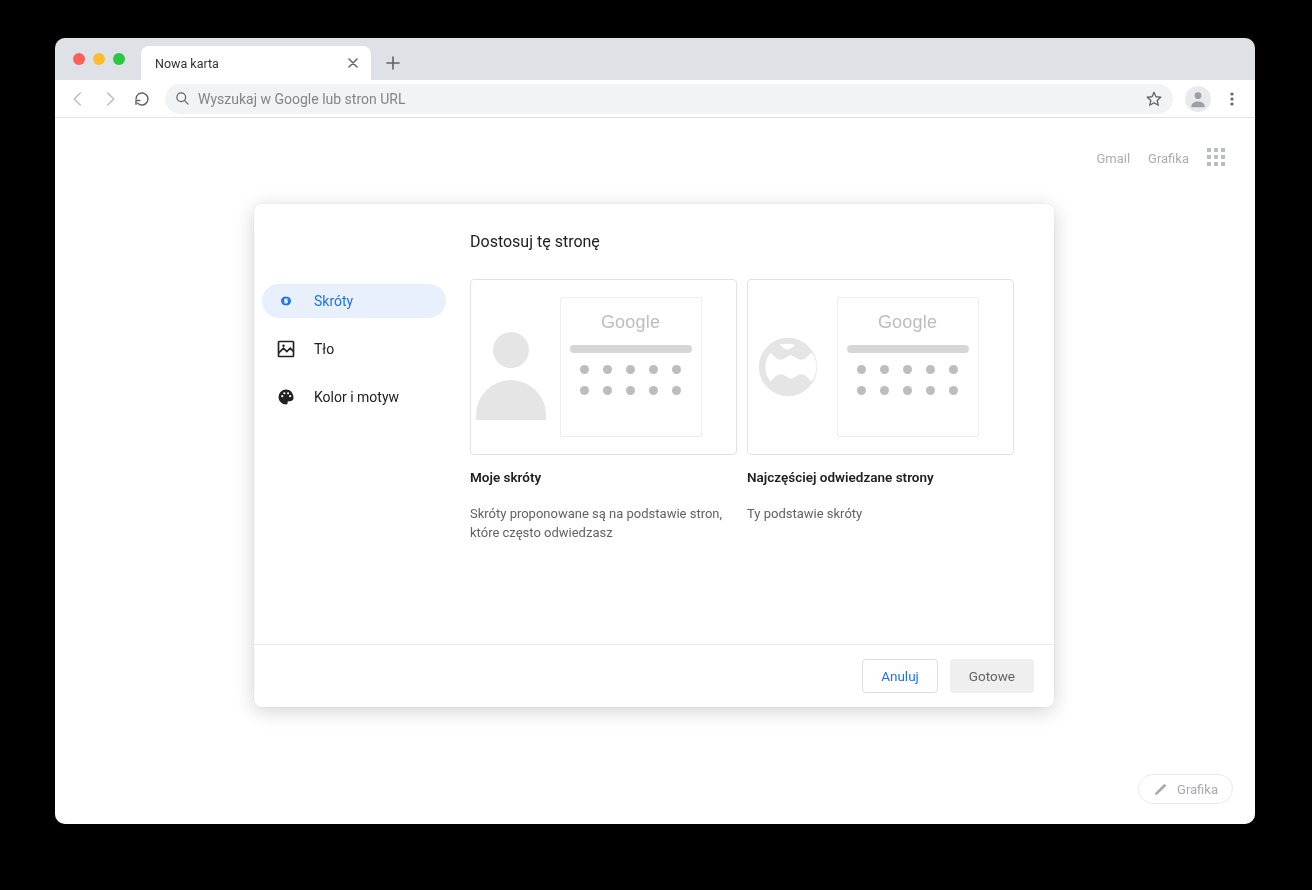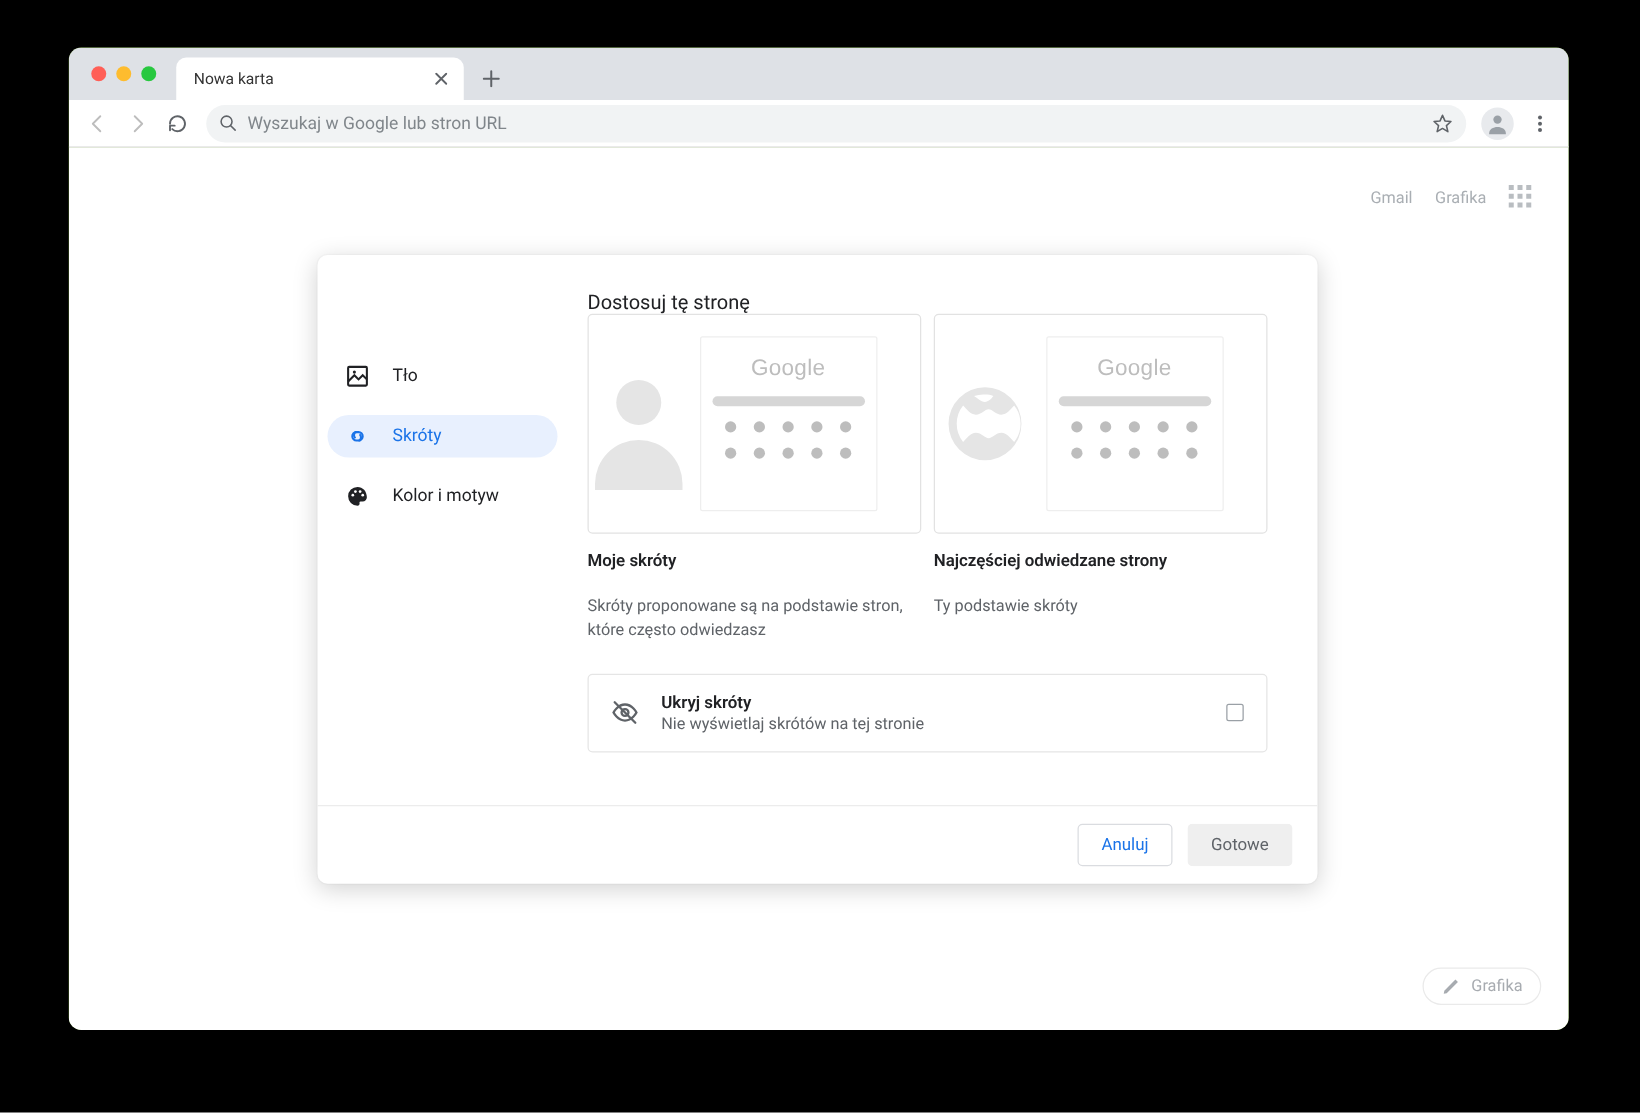--- a/index.html
+++ b/index.html
@@ -153,21 +153,21 @@
       background:#e8f0fe; color:#1a73e8;
     }
     .dlg-nav-item.selected .nav-icon { color:#1a73e8; }
     .nav-icon { width:20px; height:20px; color:#202124; display:flex; align-items:center; justify-content:center; }
 
     
     .dlg-main {
       flex:1;
       padding: 28px 40px 24px 16px;
     }
-    .dlg-title { font-size: 16px; color:#202124; padding-left: 0px; }
+    .dlg-title { font-size: 16px; color:#202124; margin-bottom: 28px; padding-left: 0px; }
 
     .option-row {
       display:flex; gap: 10px;
     }
     .option-card {
       flex:1;
     }
     .option-thumb {
       border:1px solid #e2e2e2; border-radius: 4px;
       height: 176px;
@@ -328,38 +328,38 @@
       </span>
       <span>Grafika</span>
     </div>
 
     <div class="dialog-backdrop">
       <div class="dialog">
         <div class="dialog-body">
 
           <div class="dlg-sidebar">
             <div style="height:56px"></div>
+            <div class="dlg-nav-item selected">
+              <span class="nav-icon">
+                <svg width="20" height="20" viewBox="0 0 24 24">
+                    <path d="M10 14a4 4 0 0 1 0-6h3a4 4 0 0 1 0 8" stroke="currentColor" stroke-width="2" fill="none"></path>
+                    <path d="M14 10a4 4 0 0 1 0 6h-3a4 4 0 0 1 0-8" stroke="currentColor" stroke-width="2" fill="none"></path>
+                  </svg>
+              </span>
+              <span>Skróty</span>
+            </div>
             <div class="dlg-nav-item">
               <span class="nav-icon">
                 <svg width="20" height="20" viewBox="0 0 24 24">
                     <rect x="3" y="3" width="18" height="18" rx="1" stroke="currentColor" stroke-width="2" fill="none"></rect>
                     <path d="M3 17 L9 11 L13 15 L17 11 L21 15" stroke="currentColor" stroke-width="2" fill="none"></path>
                     <circle cx="9" cy="8" r="1.5" fill="currentColor"></circle>
                   </svg>
               </span>
               <span>Tło</span>
-            </div>
-            <div class="dlg-nav-item selected">
-              <span class="nav-icon">
-                <svg width="20" height="20" viewBox="0 0 24 24">
-                    <path d="M10 14a4 4 0 0 1 0-6h3a4 4 0 0 1 0 8" stroke="currentColor" stroke-width="2" fill="none"></path>
-                    <path d="M14 10a4 4 0 0 1 0 6h-3a4 4 0 0 1 0-8" stroke="currentColor" stroke-width="2" fill="none"></path>
-                  </svg>
-              </span>
-              <span>Skróty</span>
             </div>
             <div class="dlg-nav-item">
               <span class="nav-icon">
                 <svg width="20" height="20" viewBox="0 0 24 24">
                     <path d="M12 3a9 9 0 1 0 0 18c1.5 0 2-1 2-2s-.5-2 1-2h2a4 4 0 0 0 4-4C21 7 17 3 12 3z" fill="currentColor"></path>
                     <circle cx="7.5" cy="11" r="1.3" fill="#fff"></circle>
                     <circle cx="10" cy="7.5" r="1.3" fill="#fff"></circle>
                     <circle cx="14.5" cy="7.5" r="1.3" fill="#fff"></circle>
                     <circle cx="17" cy="11" r="1.3" fill="#fff"></circle>
                   </svg>
@@ -426,34 +426,20 @@
                         <span></span>
                         <span></span>
                       </div>
                   </div>
                 </div>
                 <div class="option-title">Najczęściej odwiedzane strony</div>
                 <div class="option-desc">Ty podstawie skróty</div>
               </div>
             </div>
 
-            <div class="hide-section">
-              <span class="hide-icon">
-                <svg width="22" height="22" viewBox="0 0 24 24">
-                    <path d="M2 12s3.5-7 10-7 10 7 10 7-3.5 7-10 7S2 12 2 12z" stroke="currentColor" stroke-width="2" fill="none"></path>
-                    <circle cx="12" cy="12" r="3" stroke="currentColor" stroke-width="2" fill="none"></circle>
-                    <path d="M3 3 L21 21" stroke="currentColor" stroke-width="2" stroke-linecap="round"></path>
-                  </svg>
-              </span>
-              <div class="hide-texts">
-                <div class="hide-title">Ukryj skróty</div>
-                <div class="hide-desc">Nie wyświetlaj skrótów na tej stronie</div>
-              </div>
-              <div class="hide-check"></div>
-            </div>
           </div>
         </div>
 
         <div class="dialog-footer">
           <div class="btn btn-secondary">
             <span>Anuluj</span>
           </div>
           <div class="btn btn-primary">
             <span>Gotowe</span>
           </div>

